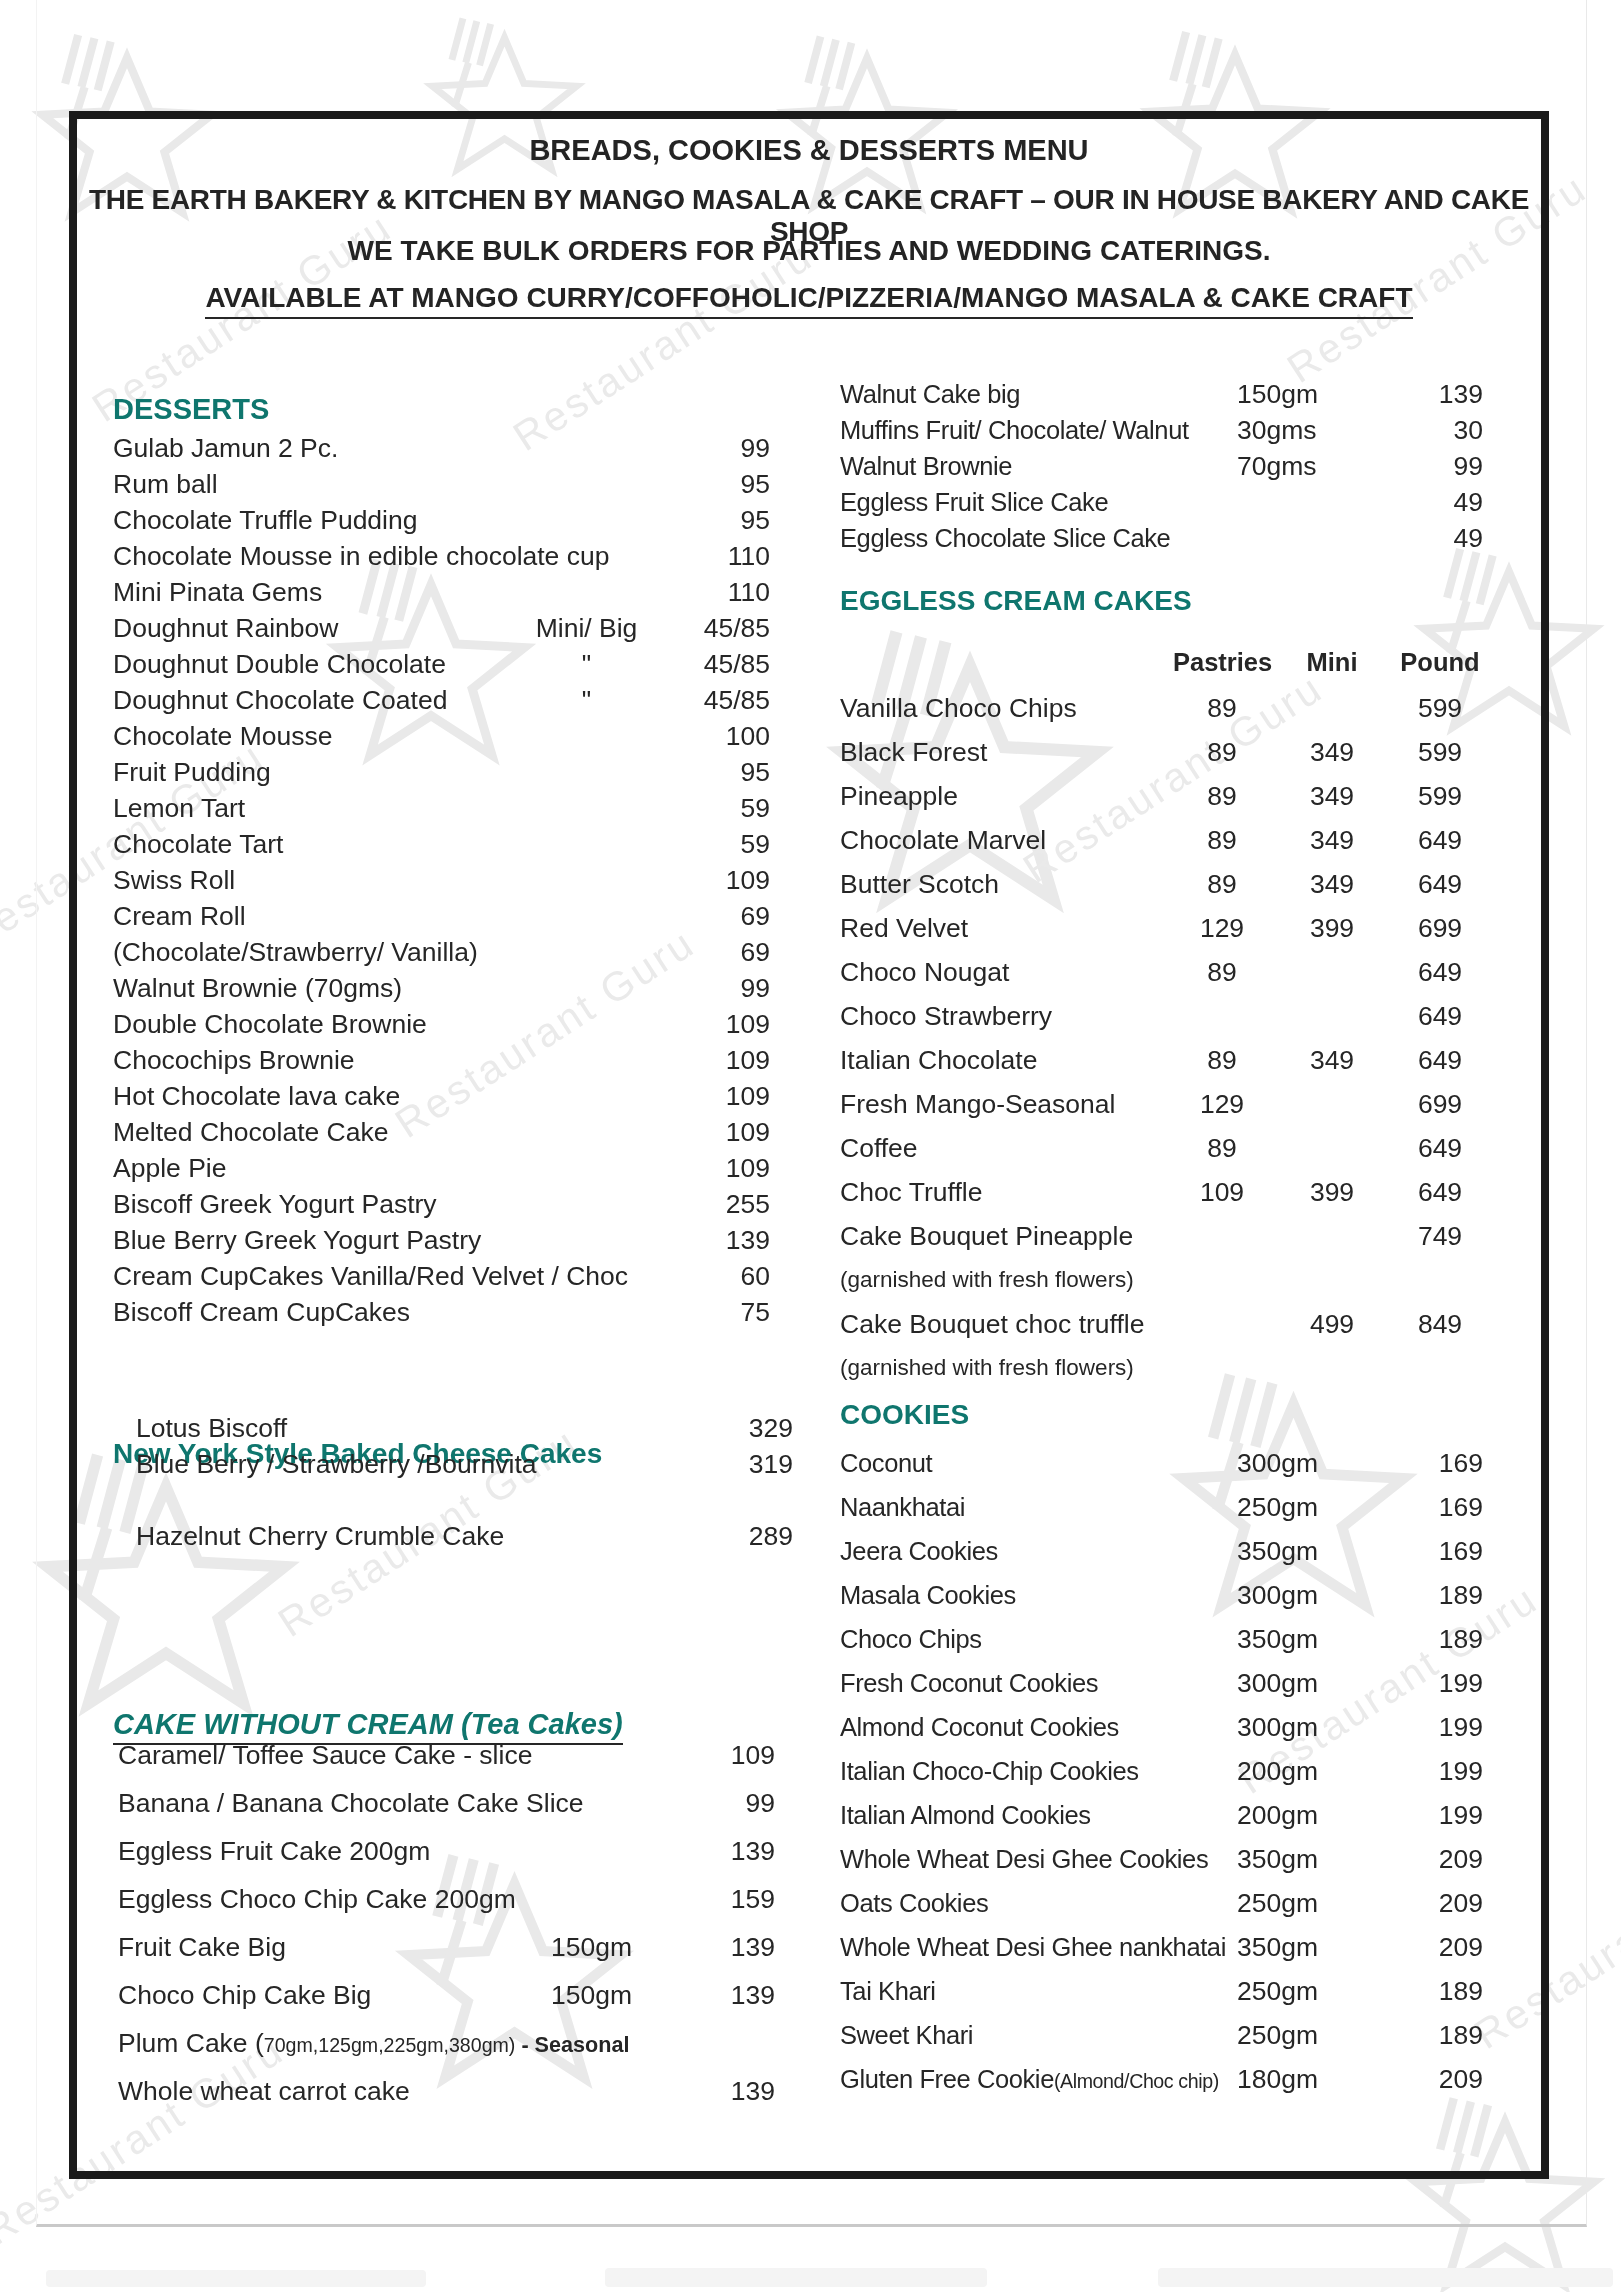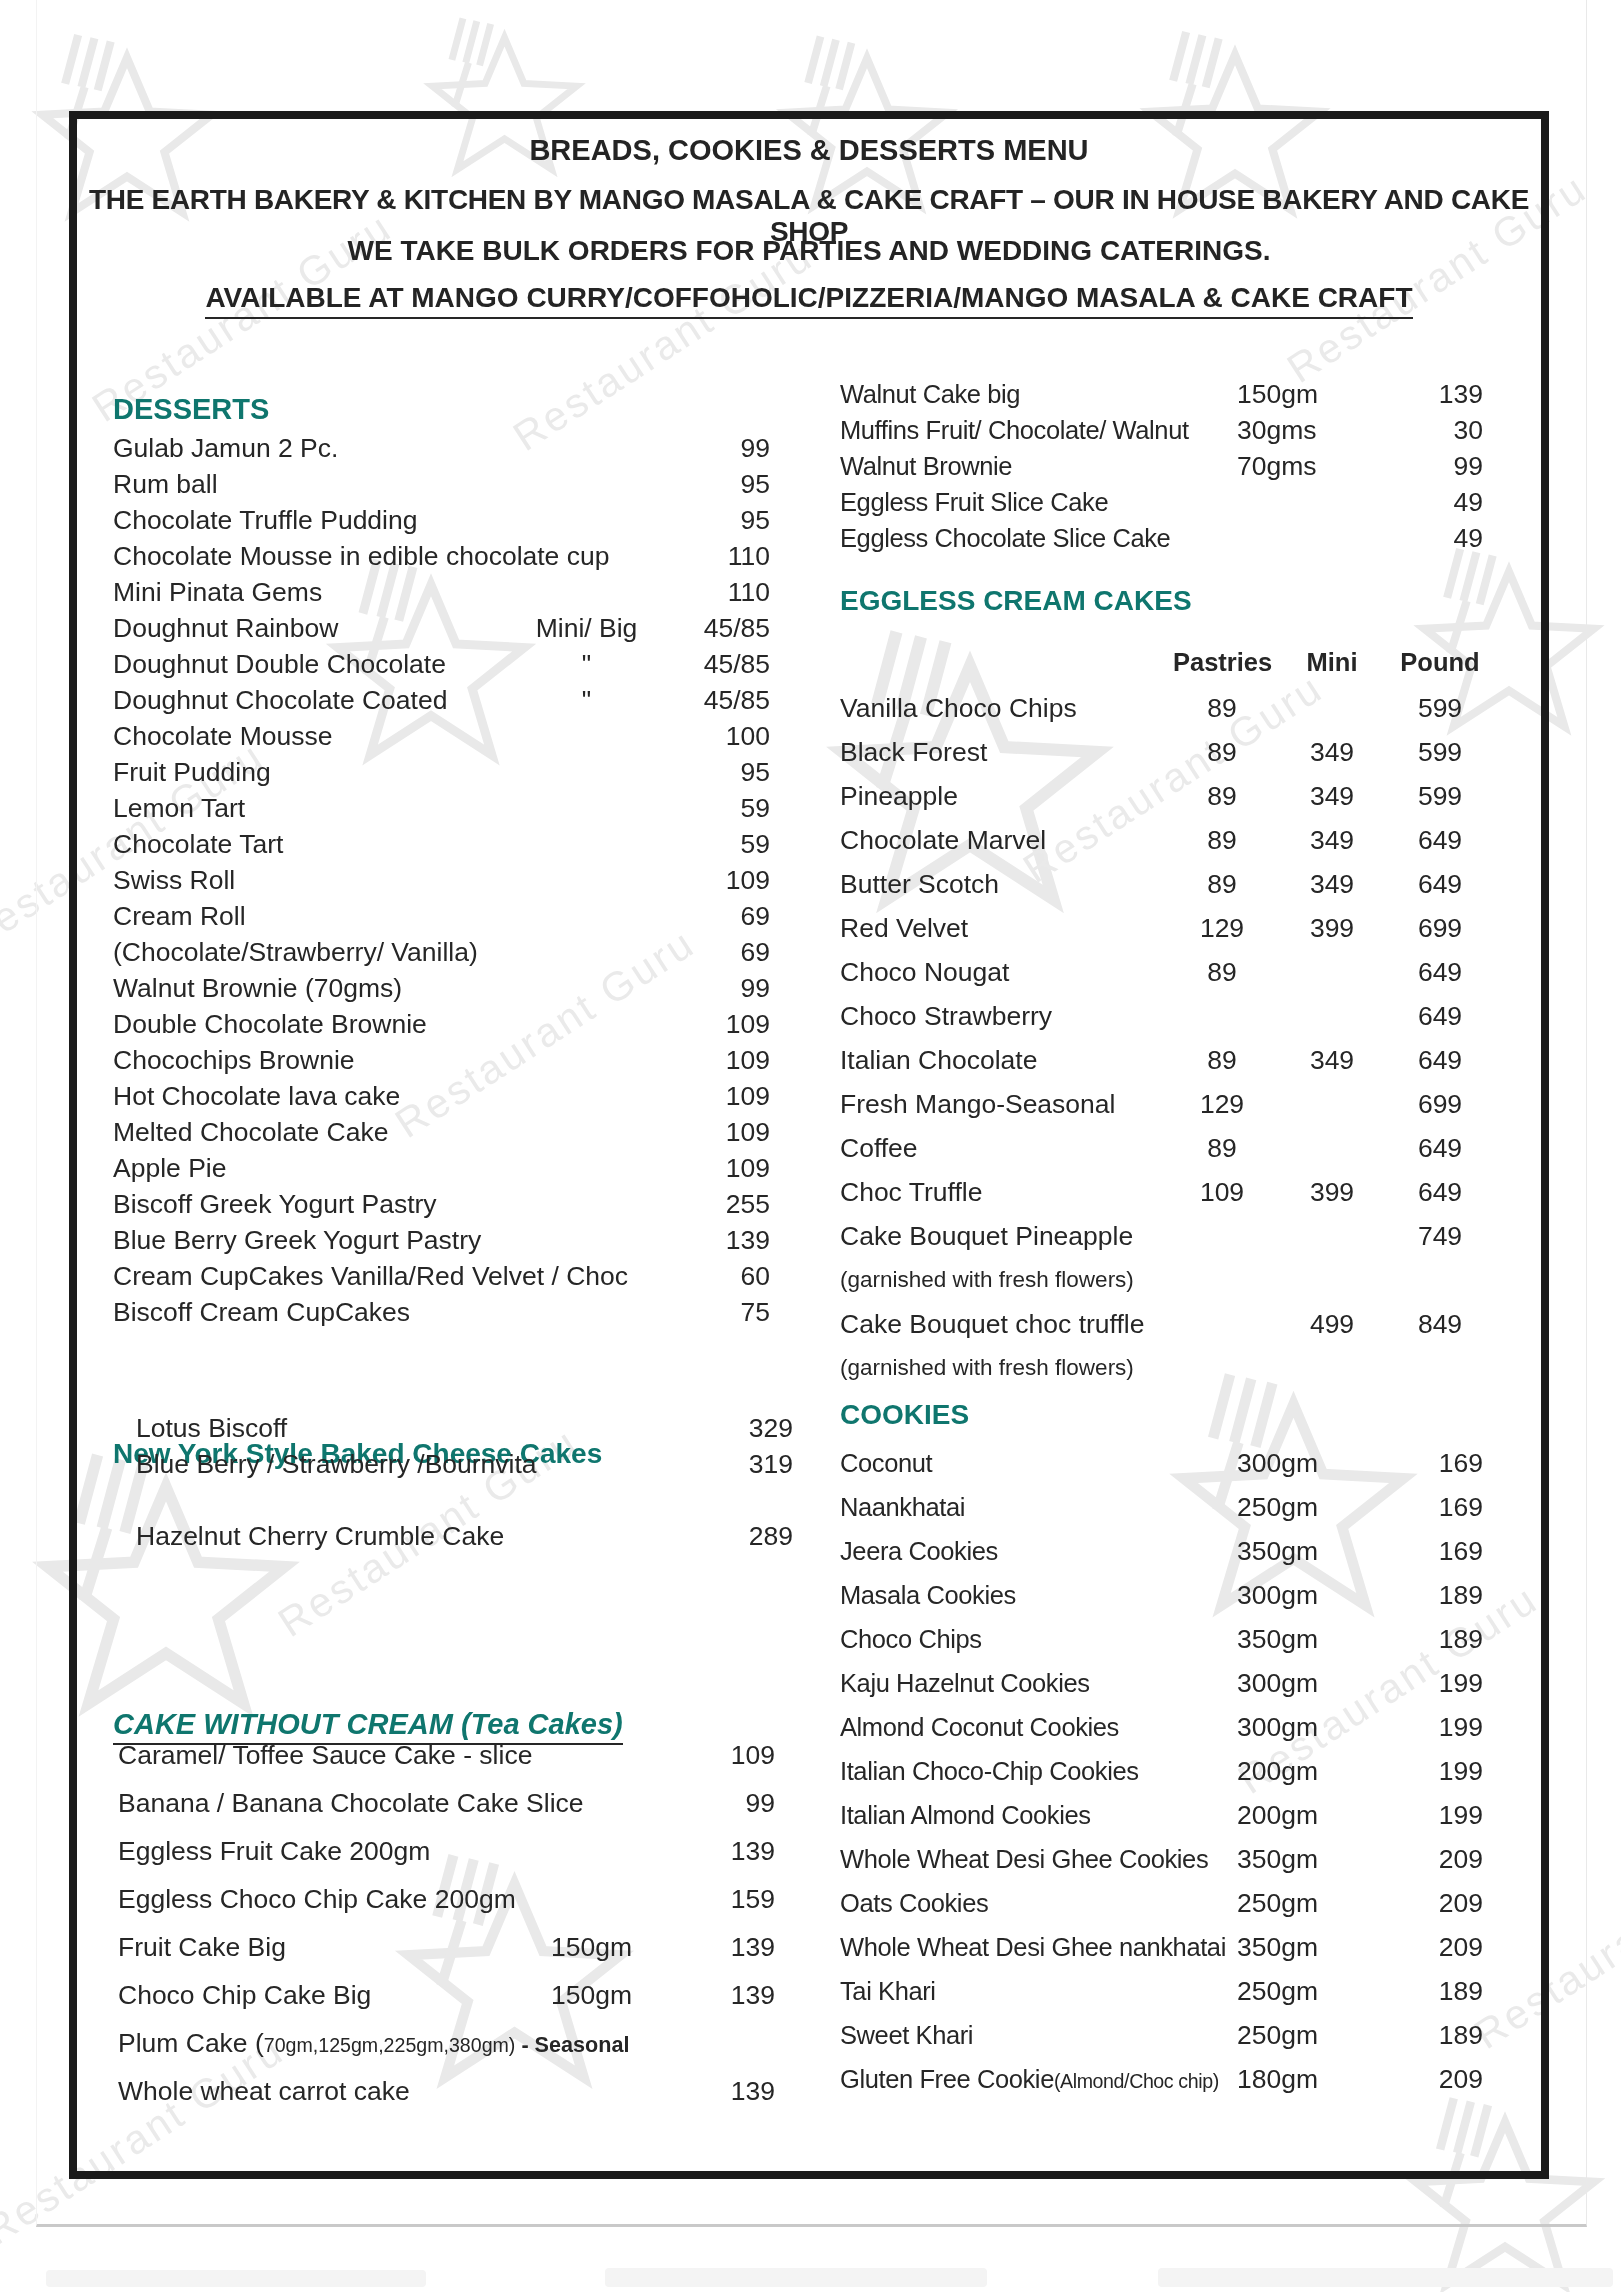--- a/index.html
+++ b/index.html
@@ -229,21 +229,21 @@
       <div class="mrow sub"><span class="cname">(garnished with fresh flowers)</span></div>
     </div>
 
   <div class="sec-title" id="cookies-title">COOKIES</div>
   <div class="rows" id="cookies-rows">
       <div class="mrow"><span class="cname">Coconut</span><span class="cmid">300gm</span><span class="cprice">169</span></div>
       <div class="mrow"><span class="cname">Naankhatai</span><span class="cmid">250gm</span><span class="cprice">169</span></div>
       <div class="mrow"><span class="cname">Jeera Cookies</span><span class="cmid">350gm</span><span class="cprice">169</span></div>
       <div class="mrow"><span class="cname">Masala Cookies</span><span class="cmid">300gm</span><span class="cprice">189</span></div>
       <div class="mrow"><span class="cname">Choco Chips</span><span class="cmid">350gm</span><span class="cprice">189</span></div>
-      <div class="mrow"><span class="cname">Kaju Hazelnut Cookies</span><span class="cmid">300gm</span><span class="cprice">199</span></div>
+      <div class="mrow"><span class="cname">Fresh Coconut Cookies</span><span class="cmid">300gm</span><span class="cprice">199</span></div>
       <div class="mrow"><span class="cname">Almond Coconut Cookies</span><span class="cmid">300gm</span><span class="cprice">199</span></div>
       <div class="mrow"><span class="cname">Italian Choco-Chip Cookies</span><span class="cmid">200gm</span><span class="cprice">199</span></div>
       <div class="mrow"><span class="cname">Italian Almond Cookies</span><span class="cmid">200gm</span><span class="cprice">199</span></div>
       <div class="mrow"><span class="cname">Whole Wheat Desi Ghee Cookies</span><span class="cmid">350gm</span><span class="cprice">209</span></div>
       <div class="mrow"><span class="cname">Oats Cookies</span><span class="cmid">250gm</span><span class="cprice">209</span></div>
       <div class="mrow"><span class="cname">Whole Wheat Desi Ghee nankhatai</span><span class="cmid">350gm</span><span class="cprice">209</span></div>
       <div class="mrow"><span class="cname">Tai Khari</span><span class="cmid">250gm</span><span class="cprice">189</span></div>
       <div class="mrow"><span class="cname">Sweet Khari</span><span class="cmid">250gm</span><span class="cprice">189</span></div>
       <div class="mrow"><span class="cname">Gluten Free Cookie<small class="cnote">(Almond/Choc chip)</small></span><span class="cmid">180gm</span><span class="cprice">209</span></div>
     </div>

